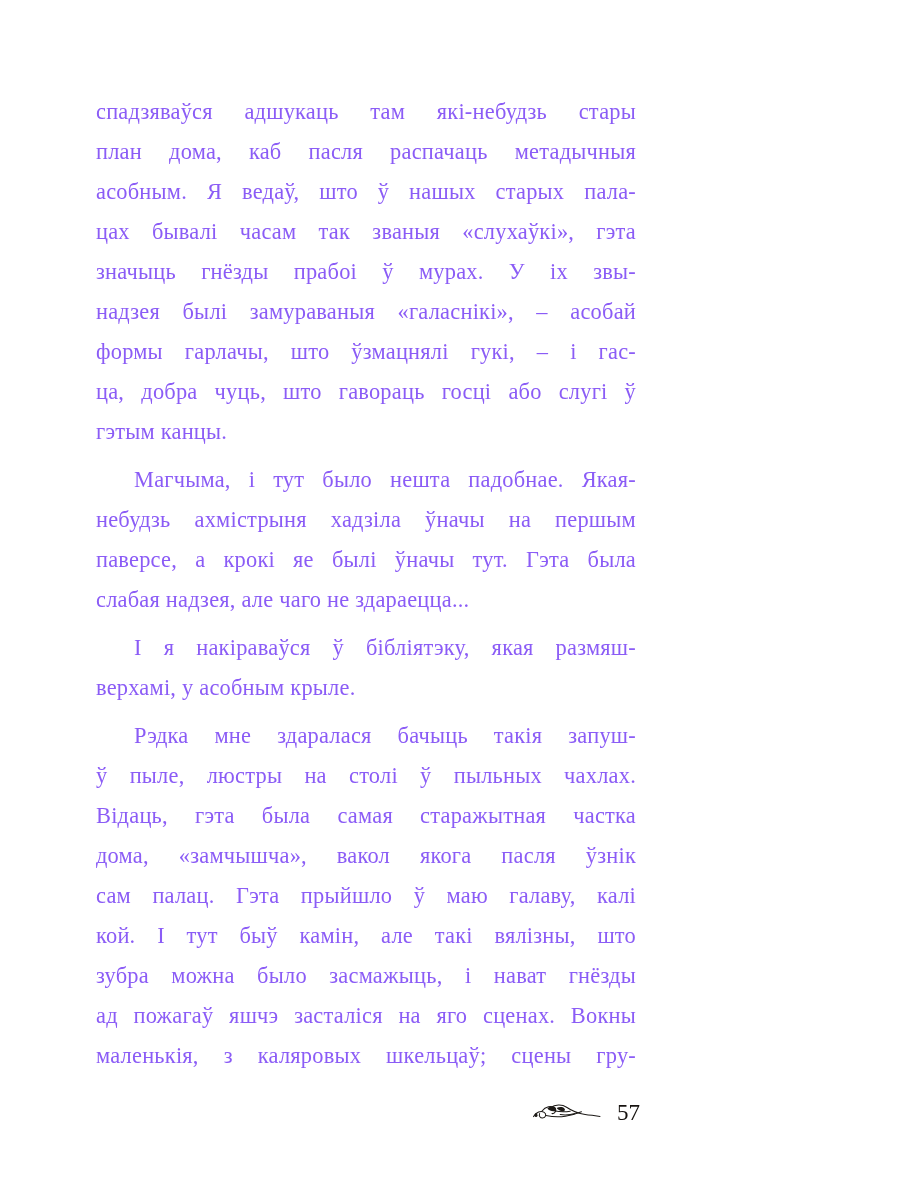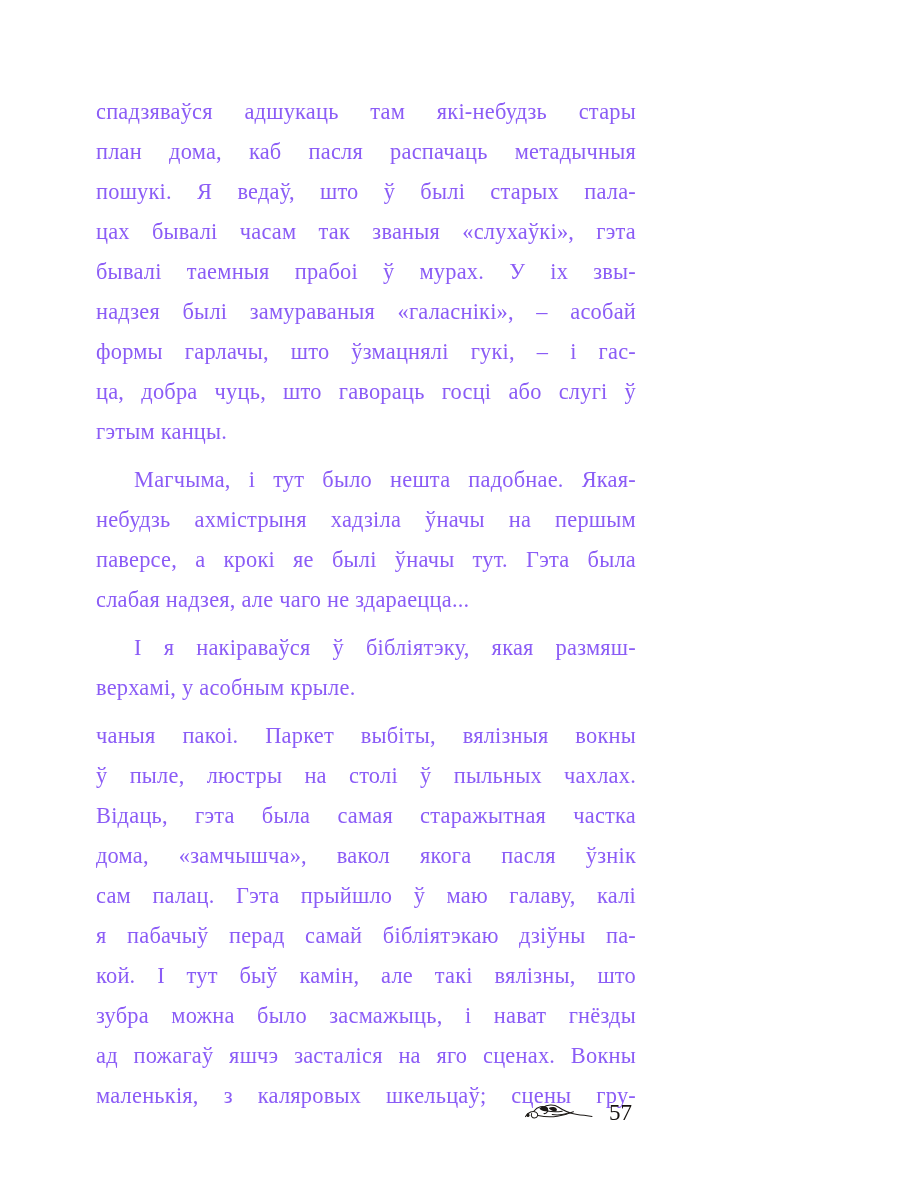--- a/index.html
+++ b/index.html
@@ -41,21 +41,21 @@
   }
   .para .ln.last {
     text-align-last: left;
     white-space: normal;
   }
   .para .ln.first {
     text-indent: 38px;
   }
   .footer {
     position: absolute;
-    left: 76px;
+    left: 84px;
     top: 1092px;
     width: 556px;
     height: 40px;
     display: flex;
     align-items: center;
     justify-content: flex-end;
     gap: 14px;
   }
   .ornament {
     display: block;
@@ -73,45 +73,44 @@
 </head>
 <body>
 
 <div class="page">
 
   <div class="textblock">
 
   <p class="para" style="text-indent: 0px;">
         <span class="ln">спадзяваўся адшукаць там які-небудзь стары</span>
         <span class="ln">план дома, каб пасля распачаць метадычныя</span>
-        <span class="ln">пошукі. Я ведаў, што ў былі старых пала-</span>
+        <span class="ln">асобным. Я ведаў, што ў нашых старых пала-</span>
         <span class="ln">цах бывалі часам так званыя «слухаўкі», гэта</span>
-        <span class="ln">бывалі таемныя прабоі ў мурах. У іх звы-</span>
+        <span class="ln">значыць гнёзды прабоі ў мурах. У іх звы-</span>
         <span class="ln">надзея былі замураваныя «галаснікі», – асобай</span>
         <span class="ln">формы гарлачы, што ўзмацнялі гукі, – і гас-</span>
         <span class="ln">ца, добра чуць, што гавораць госці або слугі ў</span>
         <span class="ln last">гэтым канцы.</span>
       </p>
       <p class="para" style="text-indent: 0px;">
         <span class="ln first">Магчыма, і тут было нешта падобнае. Якая-</span>
         <span class="ln">небудзь ахмістрыня хадзіла ўначы на першым</span>
         <span class="ln">паверсе, а крокі яе былі ўначы тут. Гэта была</span>
         <span class="ln last">слабая надзея, але чаго не здараецца...</span>
       </p>
       <p class="para" style="text-indent: 0px;">
         <span class="ln first">І я накіраваўся ў бібліятэку, якая размяш-</span>
         <span class="ln last">верхамі, у асобным крыле.</span>
       </p>
       <p class="para" style="text-indent: 0px;">
-        <span class="ln">чаныя пакоі. Паркет выбіты, вялізныя вокны</span>
+        <span class="ln first">Рэдка мне здаралася бачыць такія запуш-</span>
         <span class="ln">ў пыле, люстры на столі ў пыльных чахлах.</span>
         <span class="ln">Відаць, гэта была самая старажытная частка</span>
         <span class="ln">дома, «замчышча», вакол якога пасля ўзнік</span>
         <span class="ln">сам палац. Гэта прыйшло ў маю галаву, калі</span>
-        <span class="ln">я пабачыў перад самай бібліятэкаю дзіўны па-</span>
         <span class="ln">кой. І тут быў камін, але такі вялізны, што</span>
         <span class="ln">зубра можна было засмажыць, і нават гнёзды</span>
         <span class="ln">ад пожагаў яшчэ засталіся на яго сценах. Вокны</span>
         <span class="ln">маленькія, з каляровых шкельцаў; сцены гру-</span>
       </p>
     </div>
 
   <div class="footer">
     <svg class="ornament" viewBox="0 0 74 26" aria-hidden="true">
       <g fill="none" stroke="#1d1a17" stroke-width="1.05" stroke-linecap="round">

